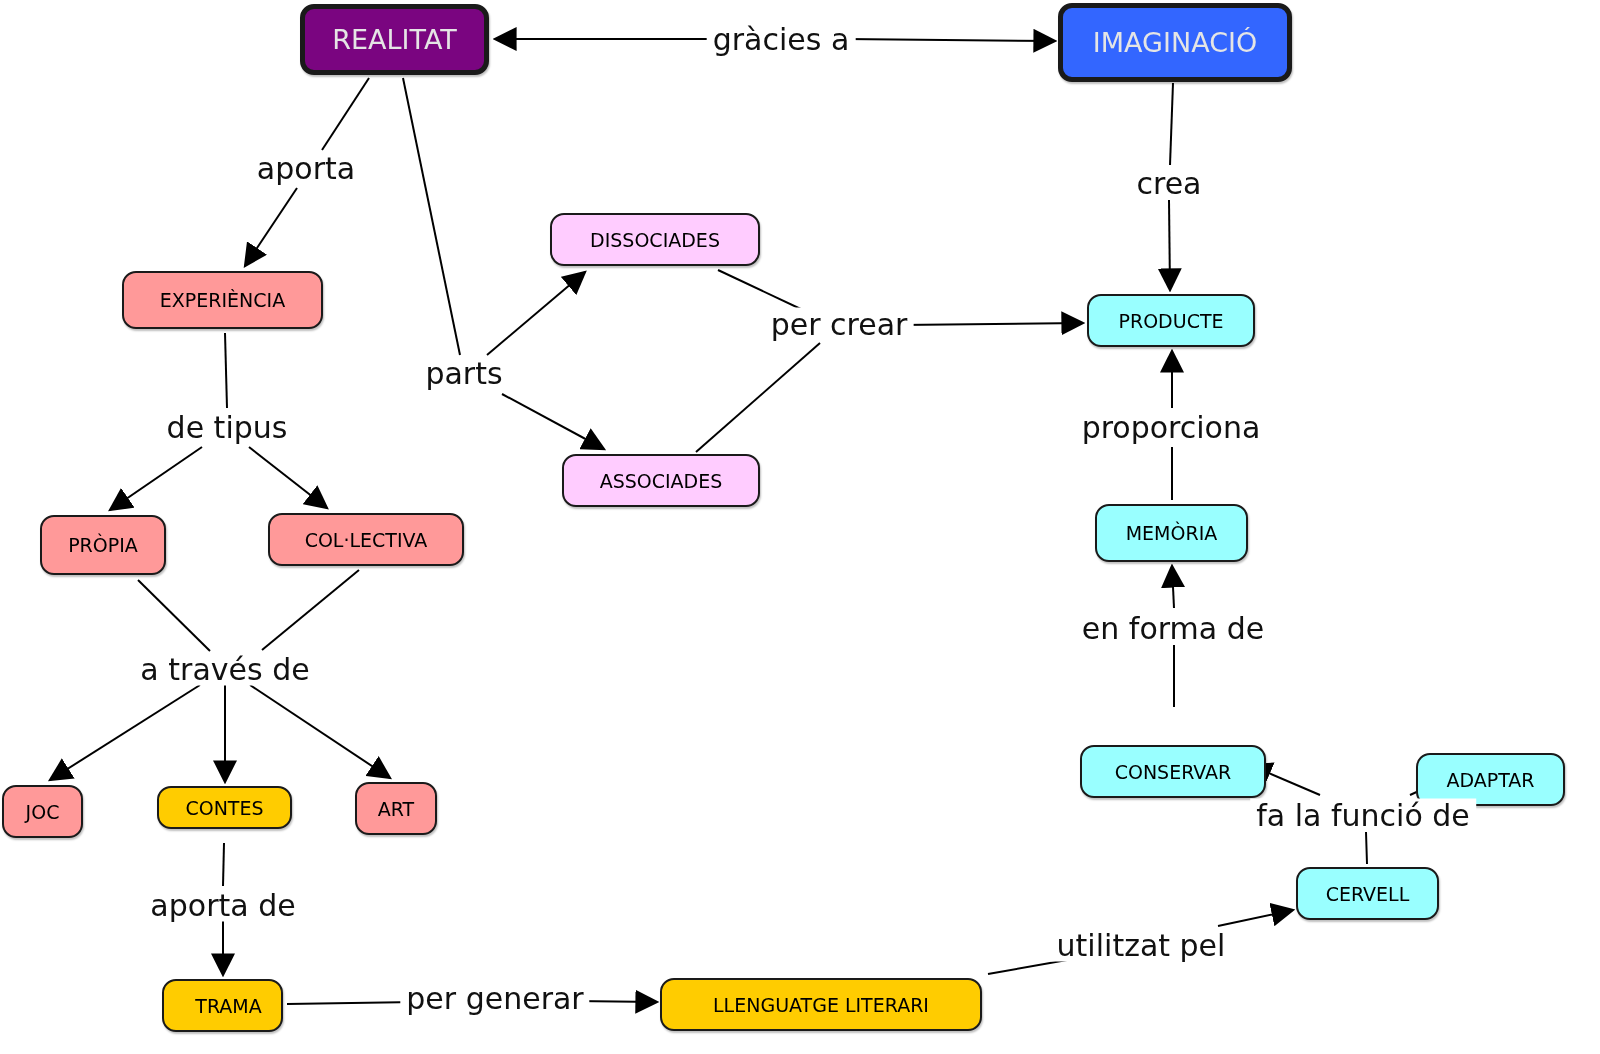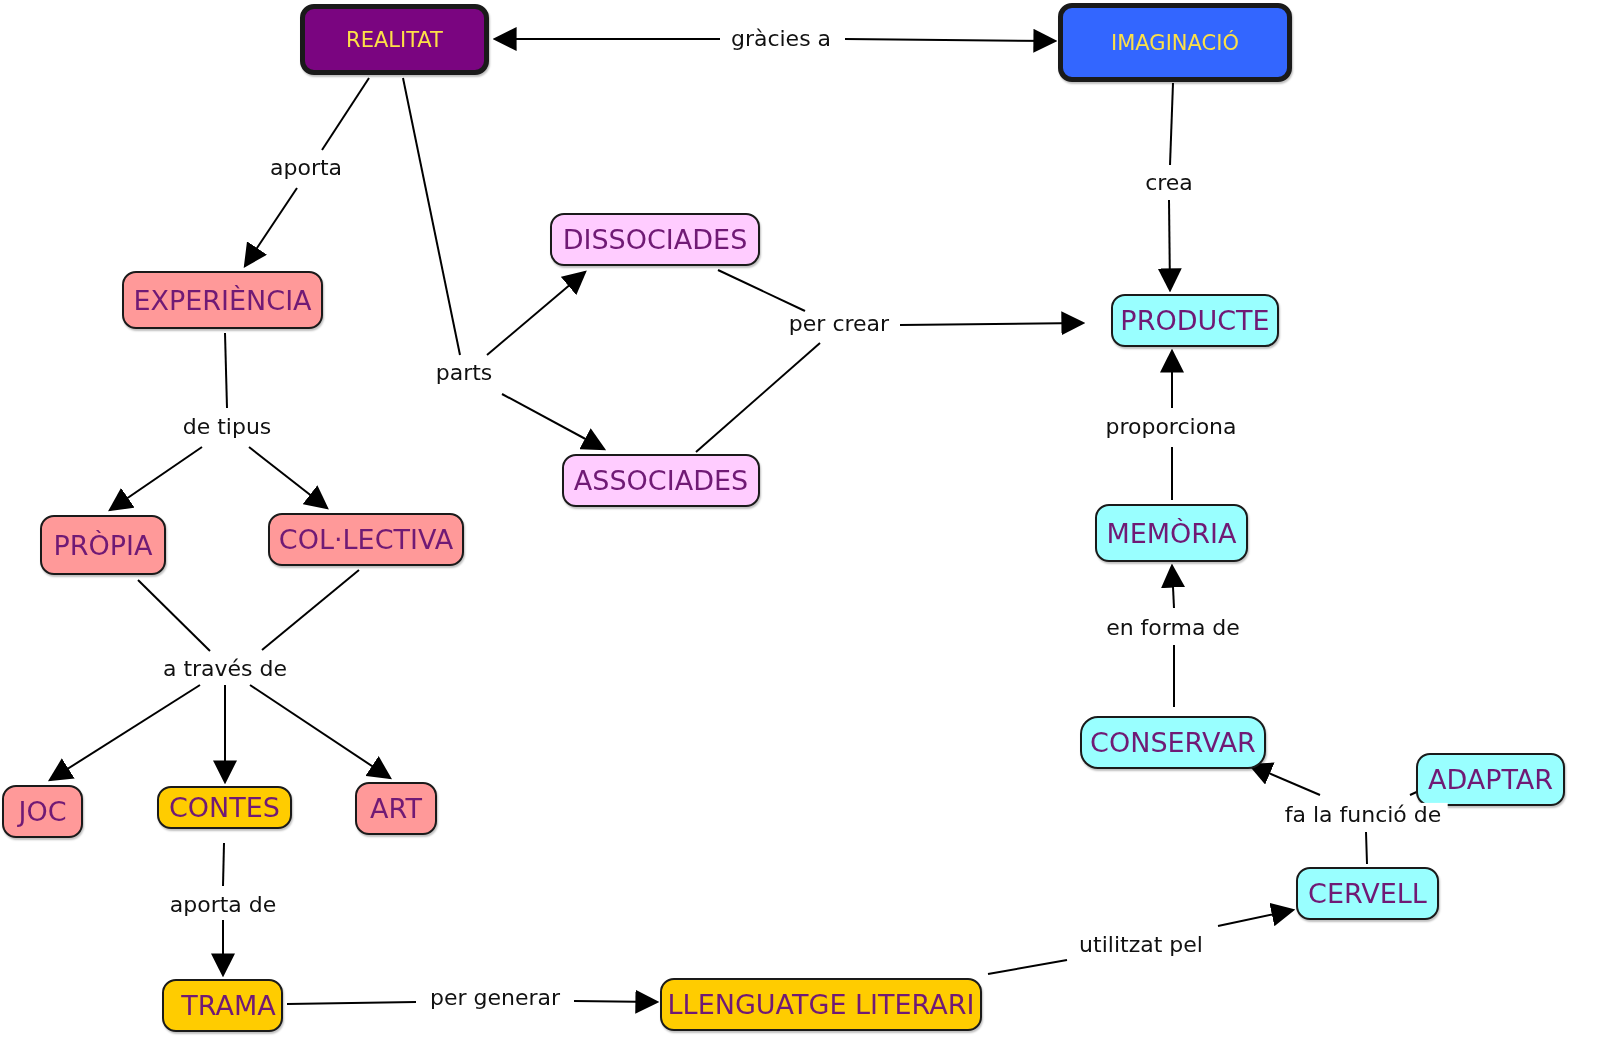--- a/index.html
+++ b/index.html
@@ -3,28 +3,28 @@
 <meta charset="utf-8">
 <style>
   html, body { margin: 0; padding: 0; background: #ffffff; }
   body { width: 1600px; height: 1054px; position: relative; overflow: hidden;
          font-family: "DejaVu Sans", sans-serif; }
   #edges { position: absolute; left: 0; top: 0; width: 1600px; height: 1054px; }
   .node {
     position: absolute; box-sizing: border-box;
     display: flex; align-items: center; justify-content: center;
     border: 2px solid #1a1a1a; border-radius: 14px;
-    font-size: 27px; color: #701a75; white-space: nowrap;
+    font-size: 19px; color: #000000; white-space: nowrap;
     box-shadow: 1px 2px 2px rgba(0,0,0,0.25);
     cursor: pointer;
   }
-  .node.main { border-width: 5px; border-radius: 14px; color: #fde047; font-size: 21px; }
+  .node.main { border-width: 5px; border-radius: 14px; color: #e5e5e5; font-size: 27px; }
   .link {
     position: absolute; transform: translate(-50%, -50%);
-    background: #fff; padding: 0 6px; font-size: 22px; color: #111; white-space: nowrap;
+    background: #fff; padding: 0 6px; font-size: 30px; color: #111; white-space: nowrap;
     line-height: 1.1;
   }
 </style>
 </head>
 <body>
 
 <svg id="edges" xmlns="http://www.w3.org/2000/svg" viewBox="0 0 1600 1054">
   <defs>
     <marker id="arr" viewBox="0 0 10 10" refX="9" refY="5" markerWidth="11" markerHeight="11" markerUnits="userSpaceOnUse" orient="auto">
       <path d="M0,0 L10,5 L0,10 z" fill="#000"></path>
@@ -81,25 +81,25 @@
     <line x1="988" y1="974" x2="1067" y2="960"></line>
     <line x1="1218" y1="926" x2="1293" y2="910" marker-end="url(#arrL)"></line>
   </g>
 </svg>
 
 <div class="node main" style="left:300px;top:4px;width:189px;height:71px;background:#7a0580;">REALITAT</div>
 <div class="node main" style="left:1058px;top:3px;width:234px;height:79px;background:#3366ff;">IMAGINACIÓ</div>
 <div class="node" style="left:122px;top:271px;width:201px;height:58px;background:#ff9999;">EXPERIÈNCIA</div>
 <div class="node" style="left:550px;top:213px;width:210px;height:53px;background:#ffccff;">DISSOCIADES</div>
 <div class="node" style="left:562px;top:454px;width:198px;height:53px;background:#ffccff;">ASSOCIADES</div>
-<div class="node" style="left:1111px;top:294px;width:168px;height:53px;background:#99ffff;">PRODUCTE</div>
+<div class="node" style="left:1087px;top:294px;width:168px;height:53px;background:#99ffff;">PRODUCTE</div>
 <div class="node" style="left:40px;top:515px;width:126px;height:60px;background:#ff9999;">PRÒPIA</div>
 <div class="node" style="left:268px;top:513px;width:196px;height:53px;background:#ff9999;">COL·LECTIVA</div>
 <div class="node" style="left:1095px;top:504px;width:153px;height:58px;background:#99ffff;">MEMÒRIA</div>
-<div class="node" style="left:1080px;top:716px;width:186px;height:53px;background:#99ffff;border-radius:18px;">CONSERVAR</div>
+<div class="node" style="left:1080px;top:745px;width:186px;height:53px;background:#99ffff;">CONSERVAR</div>
 <div class="node" style="left:1416px;top:709px;width:149px;height:53px;background:#99ffff;margin-top:44px;">ADAPTAR</div>
 <div class="node" style="left:2px;top:785px;width:81px;height:53px;background:#ff9999;">JOC</div>
 <div class="node" style="left:157px;top:786px;width:135px;height:43px;background:#ffcc00;">CONTES</div>
 <div class="node" style="left:355px;top:782px;width:82px;height:53px;background:#ff9999;">ART</div>
 <div class="node" style="left:1296px;top:867px;width:143px;height:53px;background:#99ffff;">CERVELL</div>
 <div class="node" style="left:162px;top:979px;width:121px;height:53px;background:#ffcc00;padding-left:12px;">TRAMA</div>
 <div class="node" style="left:660px;top:978px;width:322px;height:53px;background:#ffcc00;">LLENGUATGE LITERARI</div>
 
 <div class="link" style="left:781px;top:39px;">gràcies a</div>
 <div class="link" style="left:306px;top:168px;">aporta</div>

